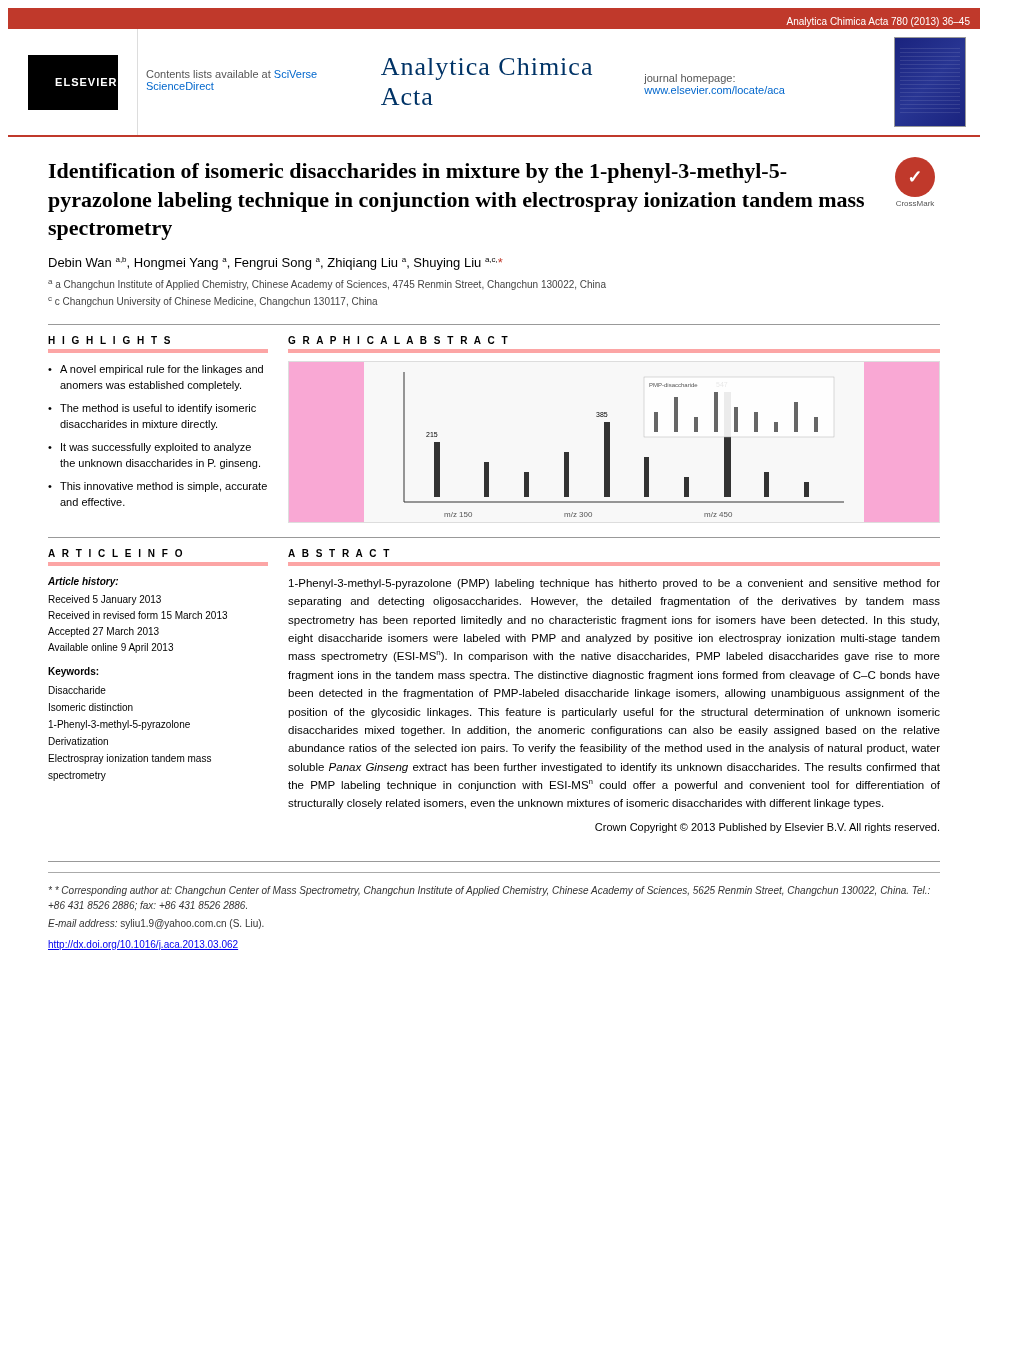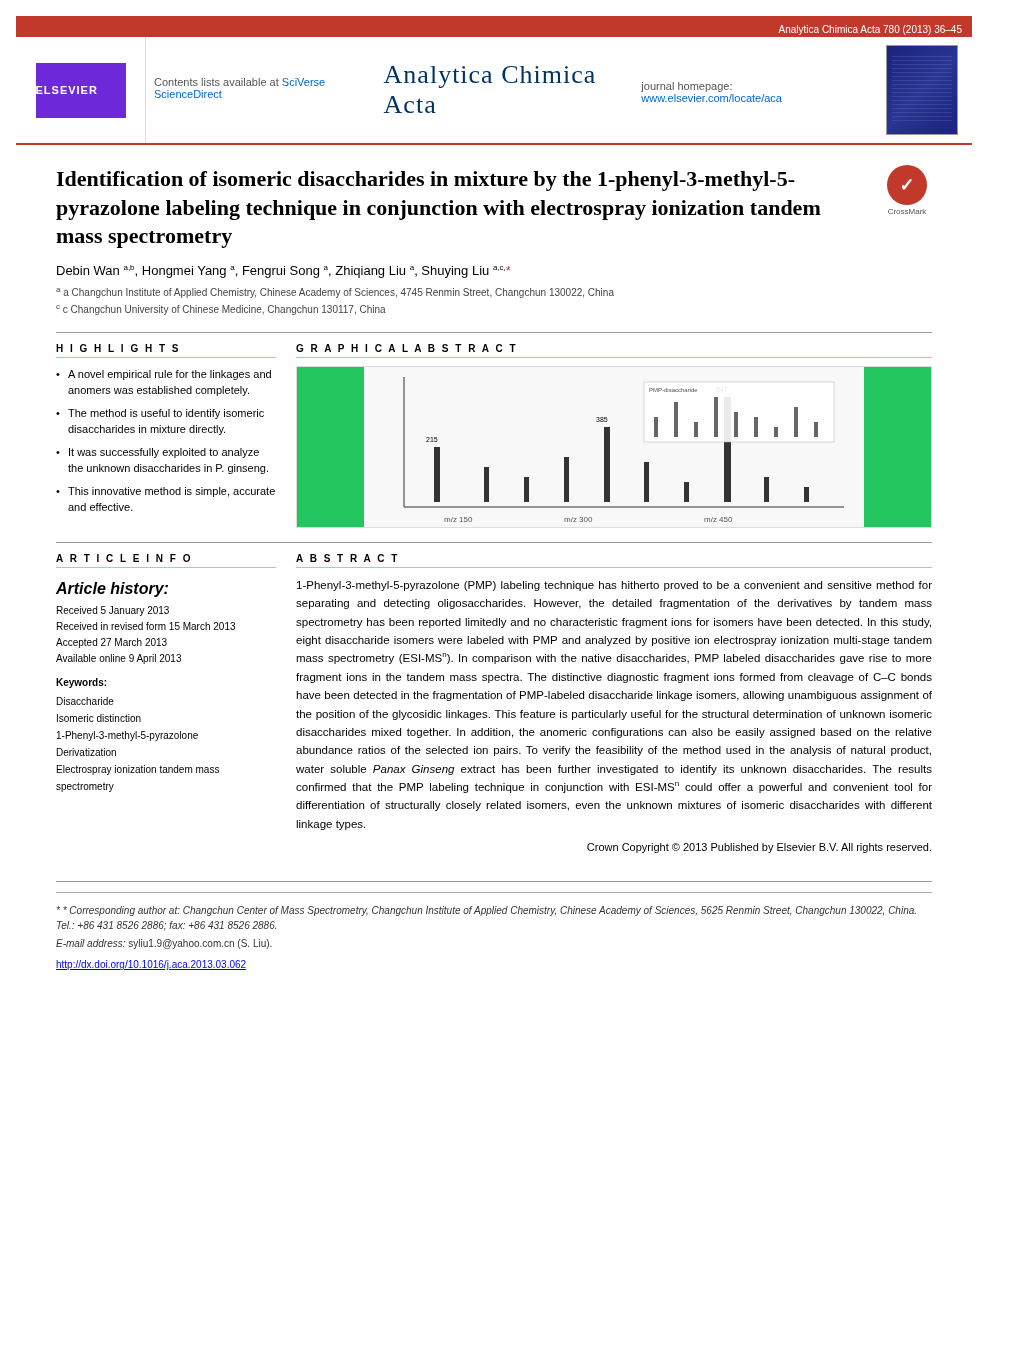--- a/index.html
+++ b/index.html
@@ -6,21 +6,21 @@
     body {
       font-family: Arial, Helvetica, sans-serif;
       background: #fff;
       color: #000;
       width: 1021px;
       min-height: 1351px;
     }
     .page-container {
       width: 988px;
       background: #fff;
-      padding: 16px;
+      padding: 8px;
     }
     
     .top-bar {
       background: #c0392b;
       height: 6px;
       width: 100%;
     }
     
     .journal-header {
       display: flex;
@@ -32,24 +32,24 @@
       width: 130px;
       padding: 10px;
       display: flex;
       align-items: center;
       justify-content: center;
       border-right: 1px solid #ddd;
     }
     .elsevier-logo {
       width: 90px;
       height: 55px;
-      background: #6d28d9;
-      display: flex;
-      align-items: center;
-      justify-content: flex-start;
+      background: #000000;
+      display: flex;
+      align-items: center;
+      justify-content: flex-end;
       color: #fff;
       font-size: 11px;
       font-weight: bold;
       letter-spacing: 1px;
     }
     .journal-header-center {
       flex: 1;
       display: flex;
       flex-direction: row;
       align-items: center;
@@ -194,21 +194,21 @@
       flex: 1;
     }
     
     .section-header {
       font-size: 10px;
       font-weight: bold;
       letter-spacing: 2px;
       text-transform: uppercase;
       color: #000;
       margin-bottom: 8px;
-      border-bottom: 1px solid #fca5a5;
+      border-bottom: 4px solid #fca5a5;
       padding-bottom: 3px;
     }
     
     .highlights-list {
       list-style: none;
       padding: 0;
       font-size: 11px;
       line-height: 1.5;
     }
     .highlights-list li {
@@ -216,21 +216,21 @@
       position: relative;
       margin-bottom: 6px;
     }
     .highlights-list li::before {
       content: '•';
       position: absolute;
       left: 0;
     }
     
     .graphical-abstract {
-      background: #22c55e;
+      background: #f9a8d4;
       border: 1px solid #ddd;
       min-height: 160px;
       display: flex;
       align-items: center;
       justify-content: center;
       position: relative;
       overflow: hidden;
     }
     .graph-svg-container {
       width: 100%;
@@ -240,21 +240,21 @@
     .article-info-grid {
       font-size: 10px;
       line-height: 1.6;
     }
     .article-info-grid .info-section {
       margin-bottom: 8px;
     }
     .article-info-grid .info-label {
       font-style: italic;
       font-weight: bold;
-      font-size: 16px;
+      font-size: 10px;
       display: block;
       margin-bottom: 2px;
     }
     .article-info-grid .info-label2 {
       font-weight: bold;
       font-size: 10px;
       display: block;
       margin-bottom: 2px;
     }
     .article-info-grid .date-item {

